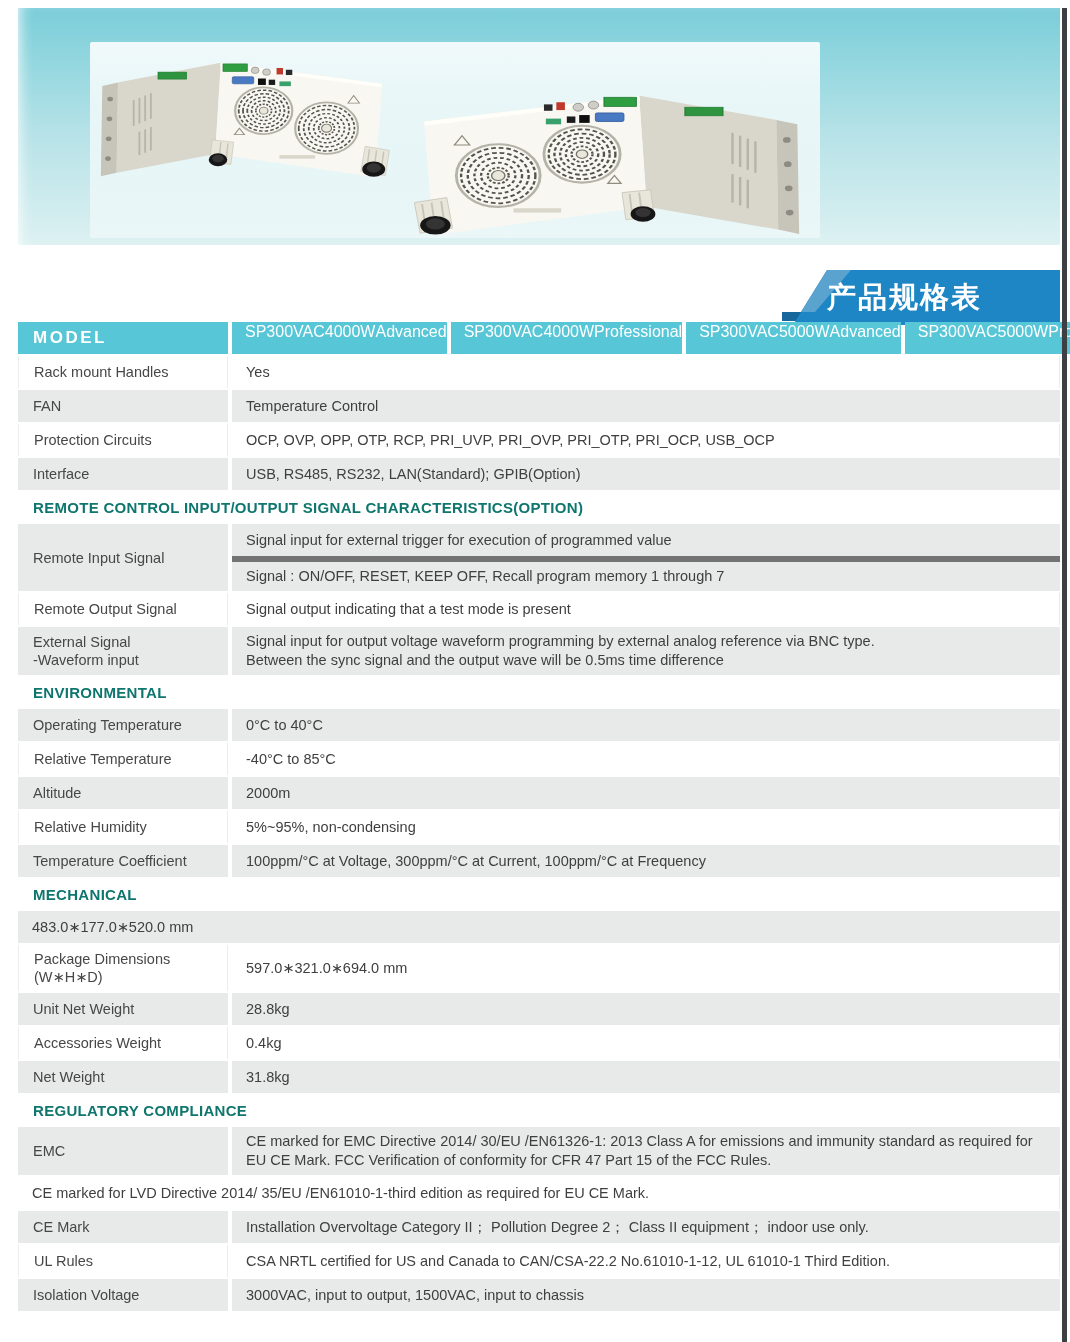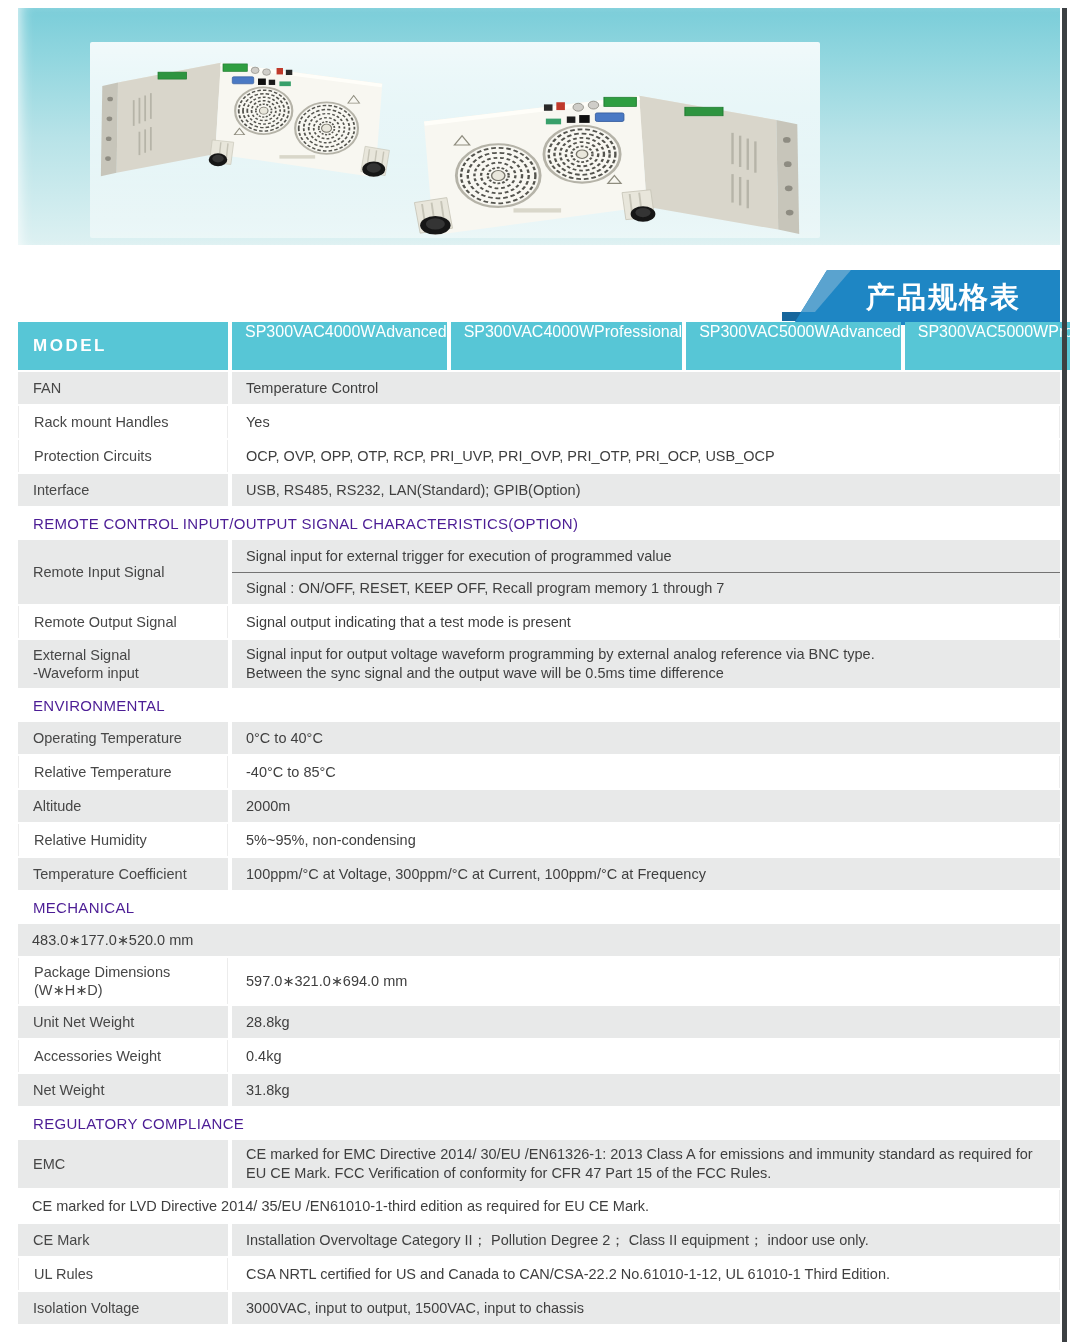--- a/index.html
+++ b/index.html
@@ -14,54 +14,54 @@
         background:linear-gradient(180deg,rgba(255,255,255,.88),rgba(255,255,255,.45));
         border-radius:2px;}
   .instr{position:absolute;}
   .instr-left{left:80px;top:22px;width:300px;height:152px;transform:scaleX(-1);}
   .instr-right{left:385px;top:48px;width:400px;height:185px;}
 
   
   .ribbon{position:absolute;left:782px;top:270px;width:278px;height:51px;}
   .ribbon-face{position:absolute;left:11px;top:0;right:0;height:55px;background:#1e86c4;
         clip-path:polygon(34px 0,100% 0,100% 100%,0 100%);
-        display:flex;align-items:center;justify-content:center;}
+        display:flex;align-items:center;}
   .ribbon-hl{position:absolute;left:0;top:0;width:70px;height:42px;
         clip-path:polygon(0 100%,34px 0,58px 0,22px 100%);background:#5aa3cf;}
   .ribbon-title{position:relative;color:#ffffff;font-size:29px;font-weight:bold;
         letter-spacing:2px;padding-left:34px;line-height:1;}
   .ribbon-strip{position:absolute;left:0;top:42px;right:0;height:9px;background:#17669c;}
 
   
   .edge-line{position:absolute;left:1062px;top:8px;width:5px;height:1334px;background:#3c4043;}
 
   
   .spec-table{position:absolute;left:18px;top:322px;width:1042px;
         font-size:14.5px;color:#3f3f3f;}
-  .t-header{display:flex;gap:4px;height:48px;margin-bottom:2px;}
+  .t-header{display:flex;gap:4px;height:32px;margin-bottom:2px;}
   .t-header>div{background:#57c6d6;color:#ffffff;}
   .th-model{width:210px;flex:none;display:flex;align-items:center;padding-left:15px;
         font-weight:bold;font-size:17px;letter-spacing:2.5px;box-sizing:border-box;}
   .th-col{flex:1;display:flex;flex-direction:row;justify-content:center;
         padding-left:13px;font-size:16px;line-height:20px;box-sizing:border-box;}
 
   .t-row{display:flex;gap:4px;border-bottom:2px solid #ffffff;background:#ffffff;}
   .t-label{width:210px;flex:none;display:flex;flex-direction:column;justify-content:center;
         padding:5px 6px 5px 15px;line-height:18px;color:#474747;box-sizing:border-box;}
   .t-values{flex:1;display:flex;flex-direction:column;justify-content:center;}
   .t-vcell{min-height:32px;display:flex;flex-direction:column;justify-content:center;
         padding:5px 10px 5px 14px;line-height:19px;box-sizing:border-box;}
   .t-row.gray .t-label,.t-row.gray .t-vcell{background:#e8e9e9;}
   .t-row.white .t-label,.t-row.white .t-vcell{background:#ffffff;}
   .t-row.white .t-label{border-left:1px solid #ececec;border-right:1px solid #ececec;}
   .t-row.white .t-values{border-right:1px solid #ececec;}
-  .t-row.gray .t-vcell + .t-vcell{border-top:1px solid #737373;}
+  .t-row.gray .t-vcell + .t-vcell{border-top:6px solid #737373;}
   .t-row.white .t-vcell + .t-vcell{border-top:2px solid #eeeeee;}
   .t-section{display:flex;align-items:center;min-height:30px;padding-left:15px;
-        font-weight:normal;font-size:15px;letter-spacing:.3px;color:#4c1d95;
+        font-weight:bold;font-size:15px;letter-spacing:.3px;color:#0f766e;
         background:#ffffff;border-bottom:2px solid #ffffff;}
 </style>
 </head>
 <body>
 
 <svg width="0" height="0" style="position:absolute" aria-hidden="true">
   <defs>
     <symbol id="instr" viewBox="0 0 420 260">
       <polygon points="22,92 248,56 392,90 168,128" fill="#edebe1"></polygon>
       <polygon points="248,56 392,90 394,244 256,212" fill="#d9d6cb"></polygon>
@@ -162,37 +162,37 @@
         <div class="th-col">
           <div>SP300VAC5000W</div>
           <div>Advanced</div>
         </div>
         <div class="th-col">
           <div>SP300VAC5000W</div>
           <div>Professional</div>
         </div>
       </div>
     <div id="tbody">
+        <div class="t-row white">
+          <div class="t-label">
+            <div>Rack mount Handles</div>
+          </div>
+          <div class="t-values">
+            <div class="t-vcell">
+              <div>Yes</div>
+            </div>
+          </div>
+        </div>
         <div class="t-row gray">
           <div class="t-label">
             <div>FAN</div>
           </div>
           <div class="t-values">
             <div class="t-vcell">
               <div>Temperature Control</div>
-            </div>
-          </div>
-        </div>
-        <div class="t-row white">
-          <div class="t-label">
-            <div>Rack mount Handles</div>
-          </div>
-          <div class="t-values">
-            <div class="t-vcell">
-              <div>Yes</div>
             </div>
           </div>
         </div>
         <div class="t-row white">
           <div class="t-label">
             <div>Protection Circuits</div>
           </div>
           <div class="t-values">
             <div class="t-vcell">
               <div>OCP, OVP, OPP, OTP, RCP, PRI_UVP, PRI_OVP, PRI_OTP, PRI_OCP, USB_OCP</div>

